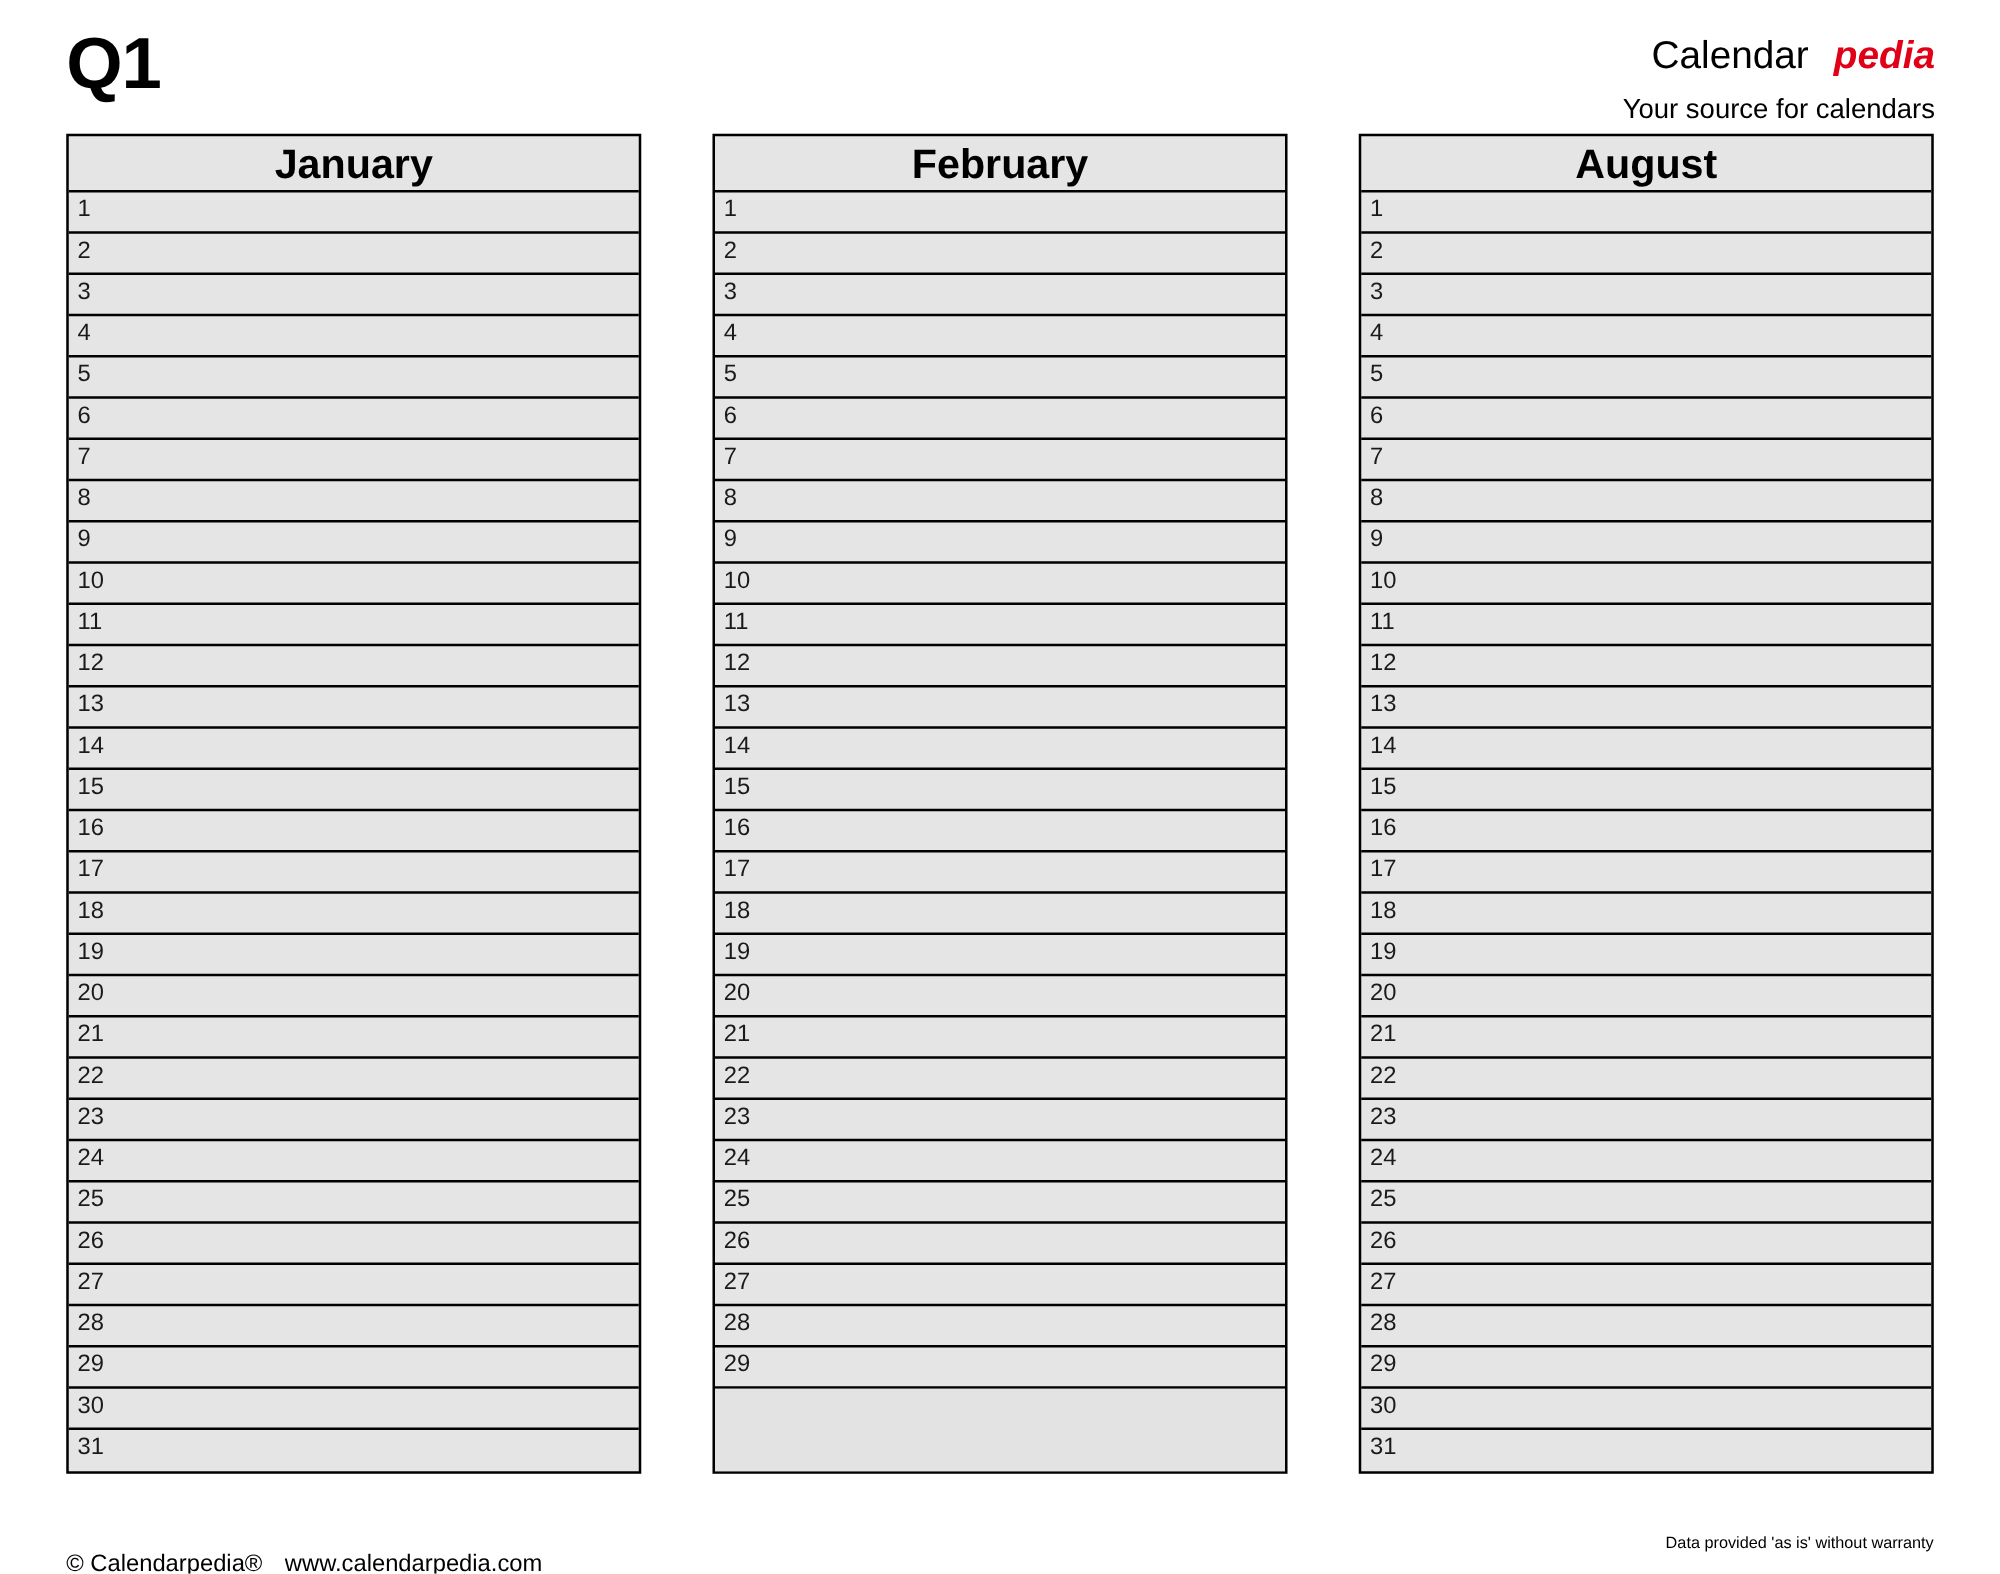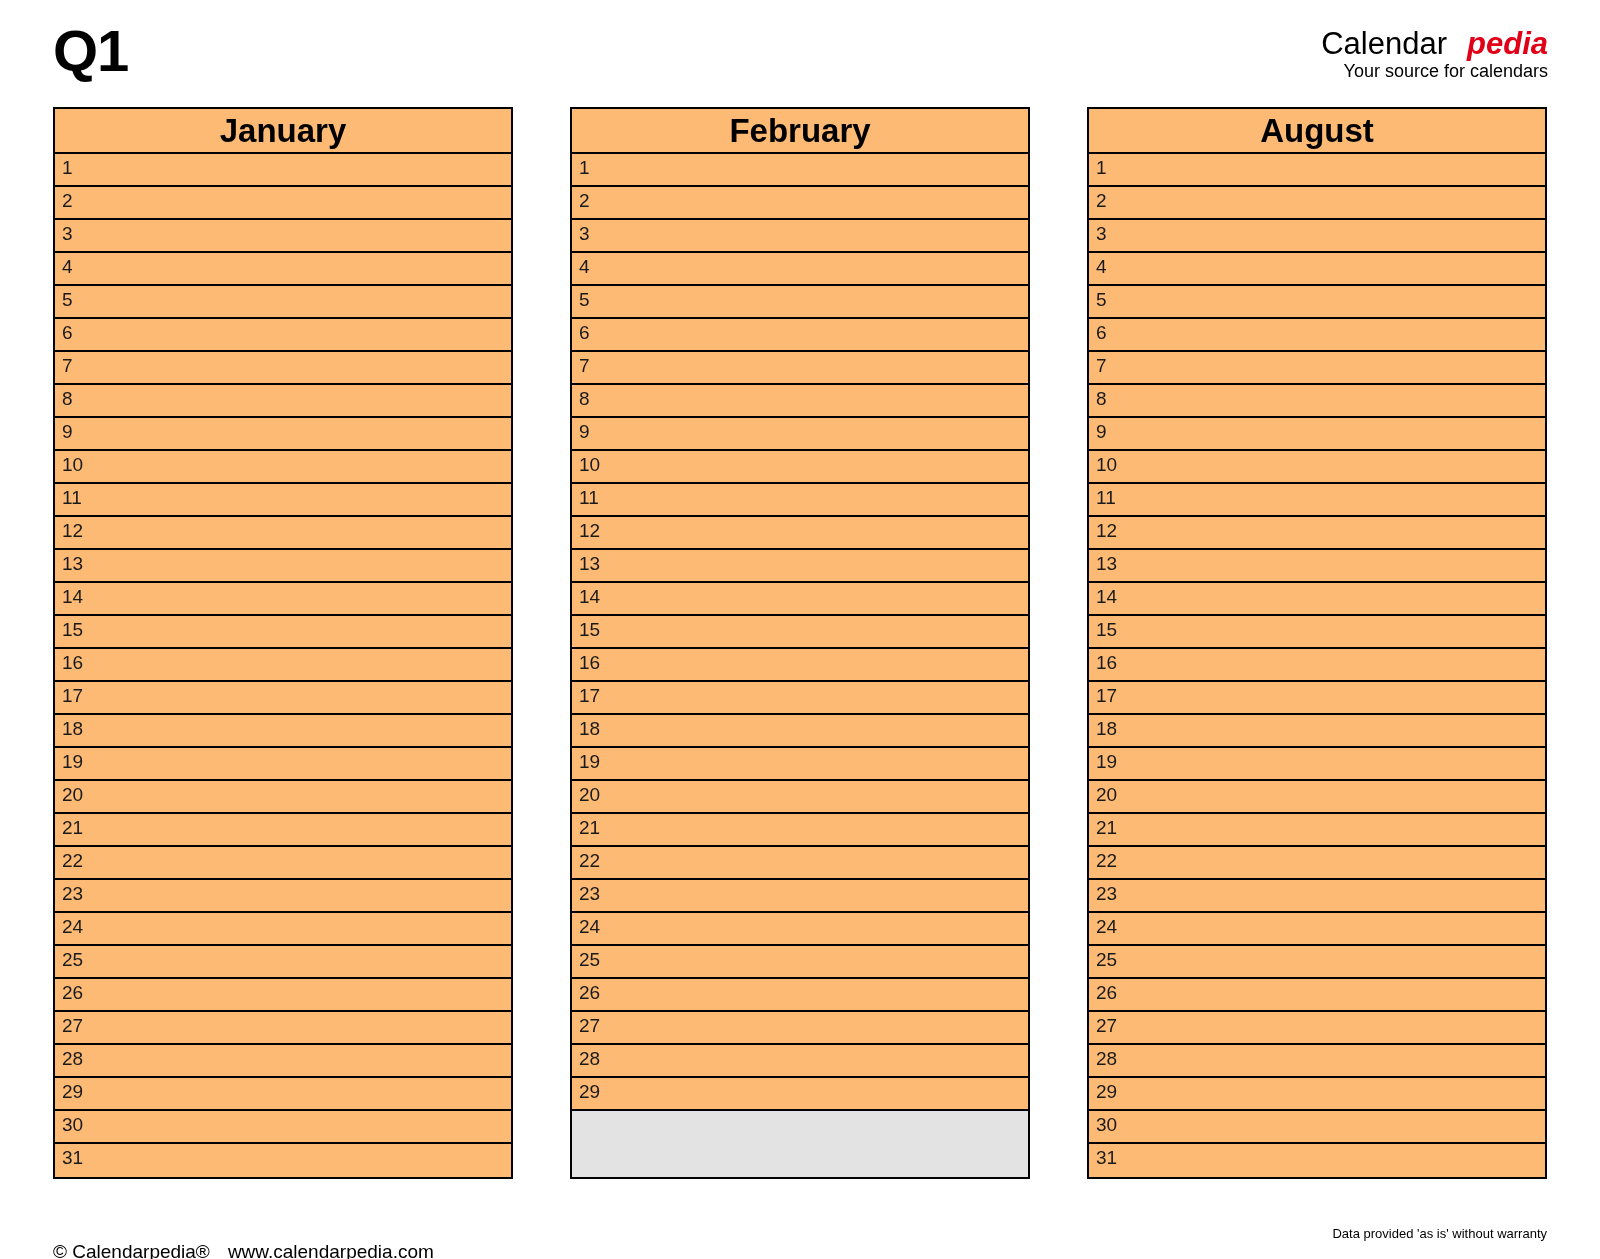--- a/index.html
+++ b/index.html
@@ -45,40 +45,40 @@
     color: #000000;
     font-weight: normal;
   }
   .brand-name .brand-red {
     color: #e00018;
     font-style: italic;
     font-weight: bold;
     margin-left: 20px;
   }
   .brand-tagline {
-    font-size: 18px;
+    font-size: 22px;
     color: #000000;
-    margin-top: 1px;
+    margin-top: 14px;
     white-space: nowrap;
   }
 
   
   .months {
     position: absolute;
     left: 53px;
     top: 107px;
     width: 1494px;
     display: flex;
     justify-content: space-between;
   }
   .month {
     width: 460px;
     border: 2px solid #000000;
     box-sizing: border-box;
-    background: #fdba74;
+    background: #e5e5e5;
   }
   .month-header {
     height: 45px;
     border-bottom: 2px solid #000000;
     display: flex;
     align-items: center;
     justify-content: center;
     box-sizing: border-box;
   }
   .month-header-label {

